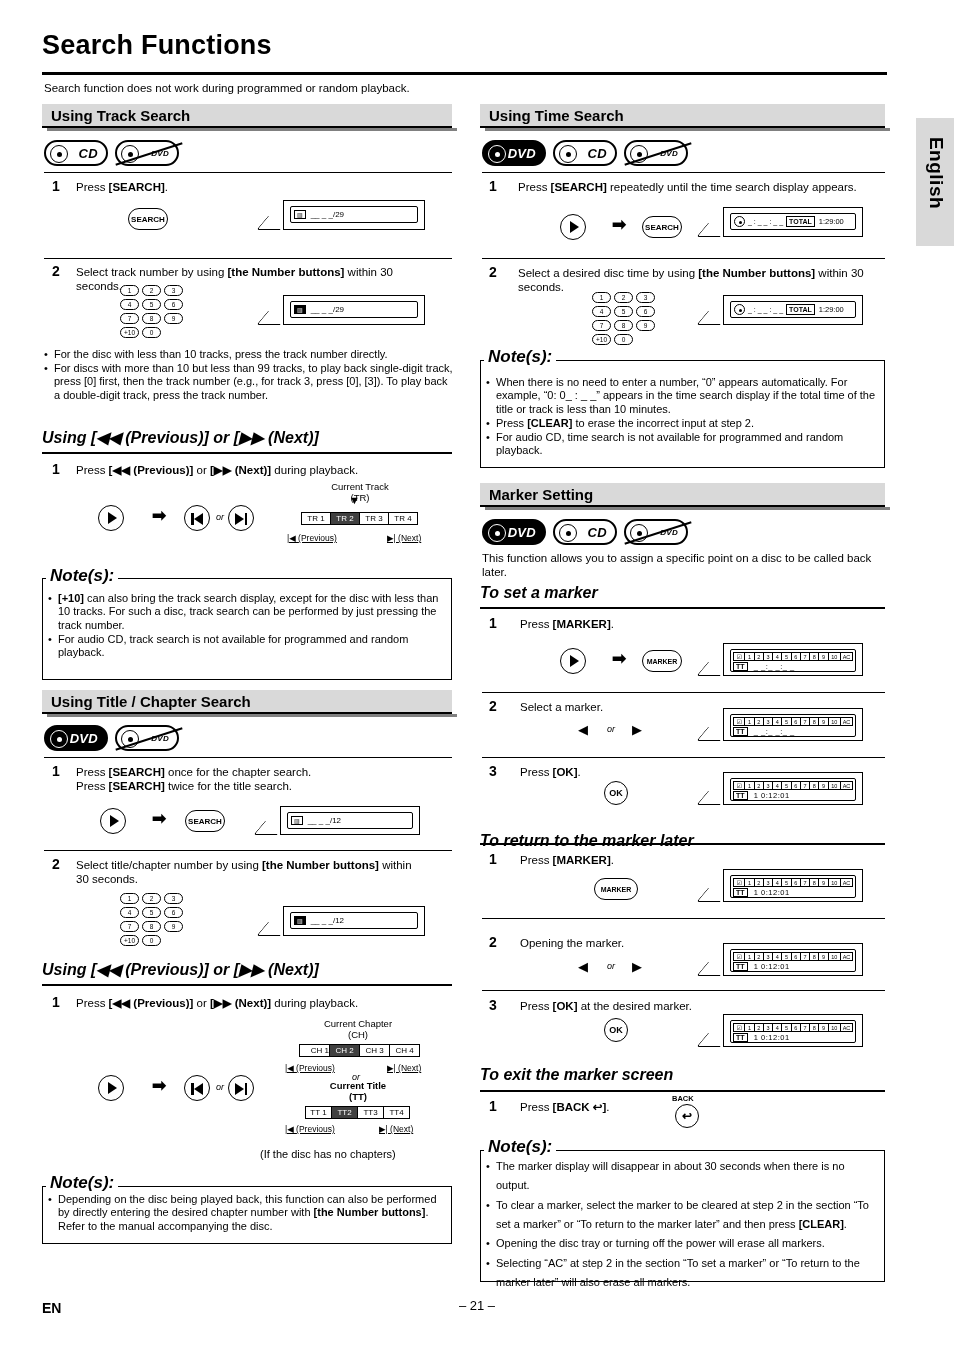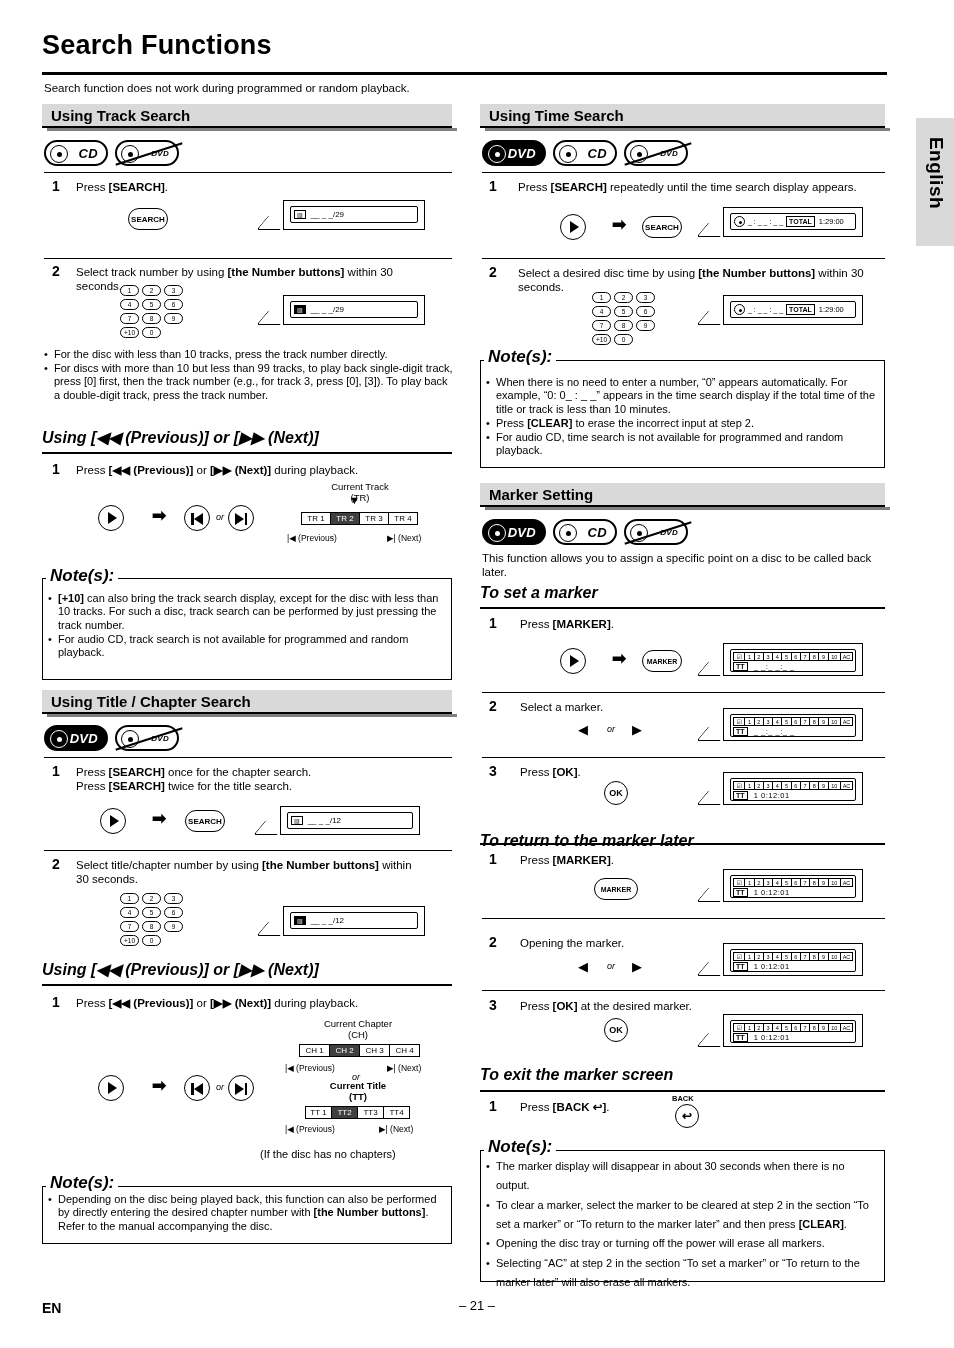--- a/index.html
+++ b/index.html
@@ -172,21 +172,21 @@
   
   .trbox-wrap { position:absolute; }
   .trbox-row { display:flex; }
   .trbox {
     border:1px solid #000; font-size:8px; padding:1px 0;
     width:30px; text-align:center; background:#fff; margin-left:-1px;
   }
   .trbox.sel { background:#404040; color:#fff; }
   .cur-lbl { position:absolute; font-size:9.5px; text-align:center; }
   .down-arrow { position:absolute; font-size:11px; }
-  .pn-lbl { position:absolute; font-size:8.5px; }
+  .pn-lbl { position:absolute; font-size:8.5px;text-decoration:underline; }
 
   
   .mk-grid { display:flex; align-items:center; }
   .mk-cell {
     border:0.9px solid #000; width:11.5px; height:9px; font-size:5.5px;
     display:flex; align-items:center; justify-content:center; margin-left:-0.9px;
     background:#fff;
   }
   .mk-cell.wide { width:15px; }
   .mk-check { width:14px; height:9px; border:0.9px solid #000; font-size:6px;
@@ -401,21 +401,21 @@
   <div class="skip-btn skip-prev" style="left:184px; top:1075px;"></div>
   <div class="or-lbl" style="left:216px; top:1082px;">or</div>
   <div class="skip-btn skip-next" style="left:228px; top:1075px;"></div>
 
   <div class="cur-lbl" style="left:298px; top:1018px; width:120px;">
     <span>Current Chapter</span><br>
     <span>(CH)</span>
   </div>
   <div class="trbox-wrap" style="left:300px; top:1044px;">
     <div class="trbox-row">
-      <div class="trbox" style="width:31px;">CH 1</div>
+      <div class="trbox" style="width:31px;text-align:right;">CH 1</div>
       <div class="trbox sel" style="width:31px;">CH 2</div>
       <div class="trbox" style="width:31px;">CH 3</div>
       <div class="trbox" style="width:31px;">CH 4</div>
     </div>
   </div>
   <div class="pn-lbl" style="left:285px; top:1063px;">|◀ <span>(Previous)</span></div>
   <div class="pn-lbl" style="left:387px; top:1063px;">▶| <span>(Next)</span></div>
 
   <div class="or-lbl" style="left:352px; top:1072px;">or</div>
 

